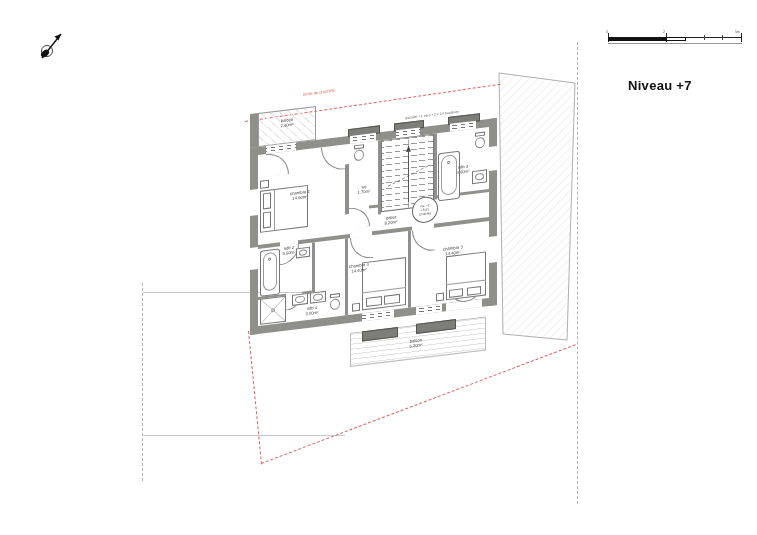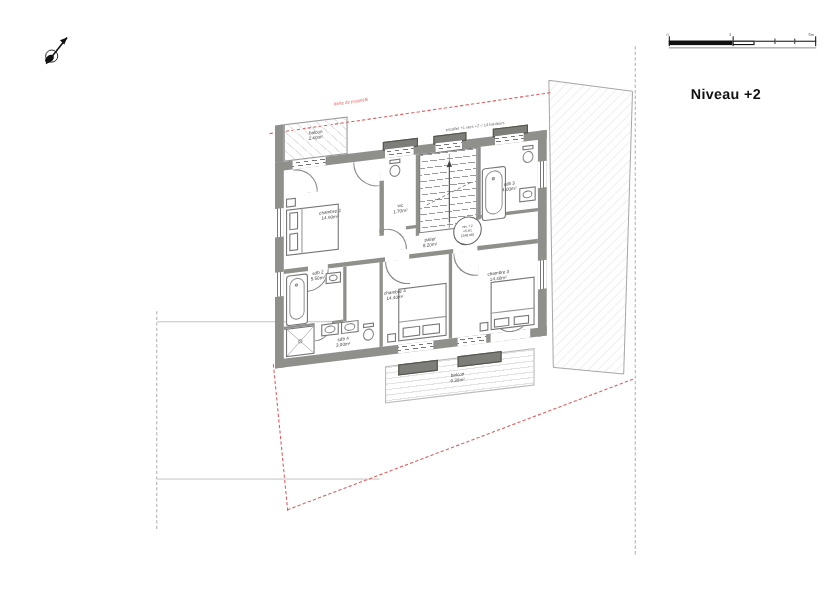--- a/index.html
+++ b/index.html
@@ -46,21 +46,21 @@
     <div class="abs" style="left:0;top:3px;width:1px;height:9px;background:#222;"></div>
     <div class="abs" style="left:58px;top:3px;width:1px;height:9px;background:#222;"></div>
     <div class="abs" style="left:133px;top:3px;width:1px;height:9px;background:#222;"></div>
     <div class="abs" style="left:0;top:7px;width:58px;height:4px;background:#111;"></div>
     <div class="abs" style="left:58px;top:7px;width:20px;height:4px;background:#fff;border:0.8px solid #111;box-sizing:border-box;"></div>
     <div class="abs" style="left:96px;top:5px;width:1px;height:5px;background:#444;"></div>
     <div class="abs" style="left:114px;top:5px;width:1px;height:5px;background:#444;"></div>
     <div class="abs" style="left:0;top:13px;width:134px;height:1px;background:#999;"></div>
   </div>
 
-  <div class="abs" style="left:628px;top:78px;font-size:13px;font-weight:bold;color:#111;letter-spacing:0.3px;">Niveau +2</div>
+  <div class="abs" style="left:628px;top:78px;font-size:13px;font-weight:bold;color:#111;letter-spacing:0.3px;">Niveau +7</div>
 
   <div class="dashv" style="left:577px;top:42px;height:462px;"></div>
   <div class="dashv" style="left:142px;top:283px;height:198px;"></div>
   <div class="ctxline" style="left:143px;top:292px;width:168px;"></div>
   <div class="ctxline" style="left:143px;top:435px;width:202px;"></div>
 
   <div class="abs" style="left:495px;top:70px;width:85px;height:275px;">
     <svg width="85" height="275" viewBox="0 0 85 275">
       <defs>
         <pattern id="hatch" width="6" height="6" patternUnits="userSpaceOnUse" patternTransform="rotate(45)">

